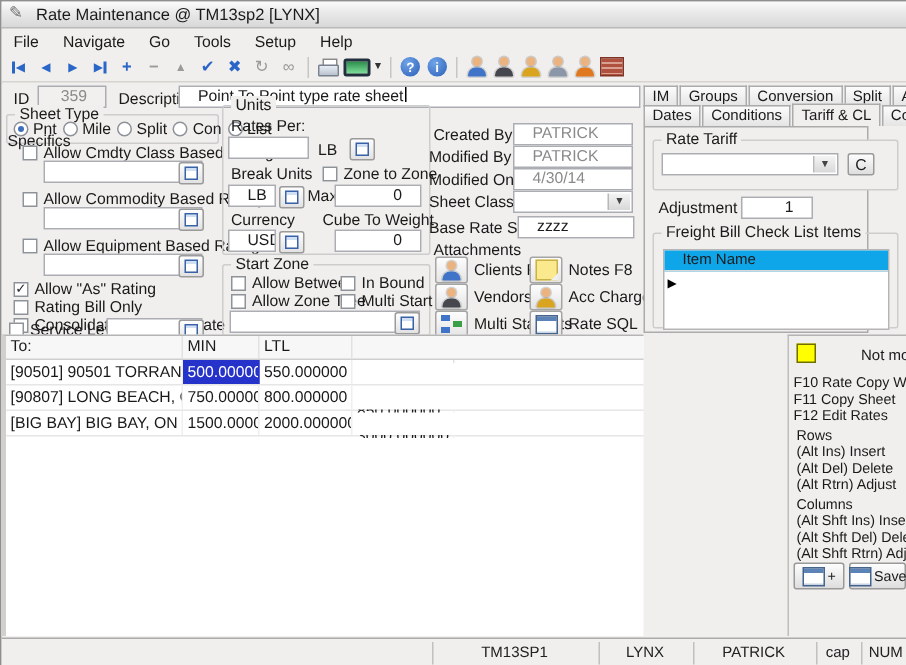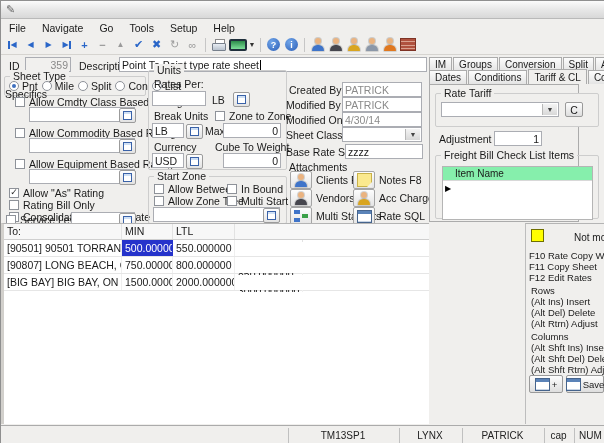--- a/index.html
+++ b/index.html
@@ -29,21 +29,21 @@
   .p-blue{--shirt:#3f74c9;} .p-dark{--shirt:#46464e;} .p-gold{--shirt:#d9a520;} .p-gear{--shirt:#8b97a8;} .p-orange{--shirt:#e07820;}
   .printer-icon{position:relative;width:14px;height:12px;}
   .printer-icon::before{content:"";position:absolute;top:0;left:3px;width:8px;height:4px;background:#fff;border:1px solid #8a8a8a;}
   .printer-icon::after{content:"";position:absolute;bottom:0;left:0;width:12px;height:6px;border:1px solid #77808c;background:linear-gradient(#e8edf3,#b9c3cf);border-radius:1px;}
   .monitor-icon{width:18px;height:12px;border:2px solid #20303c;background:linear-gradient(#2c8c4a,#7de09a);border-radius:2px;box-sizing:border-box;}
   .dd-arrow{font-size:7px;color:#333;margin-left:2px;}
   .bricks-icon{width:14px;height:11px;background:repeating-linear-gradient(#b0513f 0 2.5px,#d9a08f 2.5px 3.5px);border:1px solid #7e3325;}
 
   
   .lbl{position:absolute;white-space:nowrap;color:#1a1a1a;}
-  .fld{position:absolute;background:#fff;border:1px solid #abadb3;height:15px;box-sizing:border-box;display:flex;align-items:center;padding:0 2px;overflow:hidden;white-space:nowrap;}
+  .fld{position:absolute;background:#fff;border:1px solid #abadb3;height:15px;box-sizing:border-box;display:flex;align-items:flex-start;padding:0 12px;overflow:hidden;white-space:nowrap;}
   .fld.gray{color:#8a8a8a;}
   .fld.dis{background:#f1f0ee;color:#8a8a8a;}
   .fld.ra{justify-content:flex-end;}
   .caret{width:1px;height:10px;background:#000;margin-left:1px;}
   .cb{position:absolute;display:flex;align-items:center;gap:4px;white-space:nowrap;}
   .cbox{width:10px;height:10px;background:#fff;border:1px solid #8e9299;box-sizing:border-box;display:inline-flex;align-items:center;justify-content:center;font-size:9px;color:#2c2c2c;flex:0 0 auto;}
   .cbox.on::after{content:"✓";margin-top:-2px;}
   .radio{display:flex;align-items:center;gap:3px;white-space:nowrap;}
   .rdot{width:10px;height:10px;border-radius:50%;border:1px solid #8e9299;background:#fff;box-sizing:border-box;position:relative;flex:0 0 auto;}
   .rdot.on::after{content:"";position:absolute;inset:2px;border-radius:50%;background:#3e6fbe;}
@@ -64,21 +64,21 @@
   .attach-btn{position:absolute;display:flex;align-items:center;gap:4px;white-space:nowrap;}
   .icon-btn{width:20px;height:16px;background:linear-gradient(#fdfdfd,#e4e4e4);border:1px solid #a5a5a5;border-radius:2px;display:inline-flex;align-items:center;justify-content:center;flex:0 0 auto;}
 
   
   .tabpanel{position:absolute;left:428px;top:0;width:176px;height:167px;}
   .tabs-row{position:absolute;left:0;display:flex;}
   .tab{padding:1px 5px;border:1px solid #ababab;border-bottom:none;background:linear-gradient(#fcfcfc,#e4e4e4);margin-right:1px;white-space:nowrap;font-size:10px;}
   .tab.active{background:#f0efed;position:relative;z-index:2;padding-top:2px;margin-top:-1px;}
   .tab-content{position:absolute;left:0;top:28px;width:150px;height:138px;border:1px solid #ababab;background:#f0efed;box-sizing:border-box;}
   .checklist-grid{position:absolute;left:6px;top:10px;width:149px;height:52px;background:#fff;border:1px solid #b5b5b5;}
-  .checklist-header{height:13px;background:#86efac;border-bottom:1px solid #d8d8d8;display:flex;align-items:center;padding-left:12px;font-size:10px;}
+  .checklist-header{height:13px;background:#0ea5e9;border-bottom:1px solid #d8d8d8;display:flex;align-items:center;padding-left:12px;font-size:10px;}
   .row-marker{position:absolute;left:2px;top:17px;font-size:8px;color:#000;}
 
   
   .grid-area{position:absolute;left:0;top:222px;width:428px;height:201px;background:#fff;border-top:1px solid #b4b4b4;border-left:3px solid #d2d0cc;box-sizing:border-box;}
   .grid-hrow{display:flex;height:15px;background:#f7f7f7;border-bottom:1px solid #cfcfcf;}
   .grid-hcell{padding:1px 3px;border-right:1px solid #e2e2e2;box-sizing:border-box;overflow:hidden;white-space:nowrap;}
   .grid-row{display:flex;height:16px;border-bottom:1px solid #e6e6e6;}
   .grid-cell{padding:1px 3px;border-right:1px solid #efefef;box-sizing:border-box;overflow:hidden;white-space:nowrap;display:flex;align-items:center;}
   .c-to{width:118px;} .c-min{width:51px;} .c-ltl{width:62px;} .c-lbs{width:68px;margin-top:16px;}
   .grid-cell.sel{background:#2533cb;color:#fff;border-right-color:#2533cb;}
@@ -95,20 +95,21 @@
   .statusbar{position:absolute;left:0;top:424px;width:604px;height:19px;background:#f0efed;border-top:1px solid #ababab;box-sizing:border-box;}
   .sb-panel{position:absolute;top:2px;height:15px;border-left:1px solid #c0c0c0;display:flex;align-items:center;justify-content:center;font-size:10px;color:#222;}
 </style>
 </head>
 <body>
 
 <div id="window">
 
   <div class="titlebar">
     <span class="app-icon">✎</span>
+    <span class="title-text">Rate Maintenance @ TM13sp2 [LYNX]</span>
   </div>
 
   <div class="menubar">
     <span class="menu-item">File</span>
     <span class="menu-item">Navigate</span>
     <span class="menu-item">Go</span>
     <span class="menu-item">Tools</span>
     <span class="menu-item">Setup</span>
     <span class="menu-item">Help</span>
   </div>

